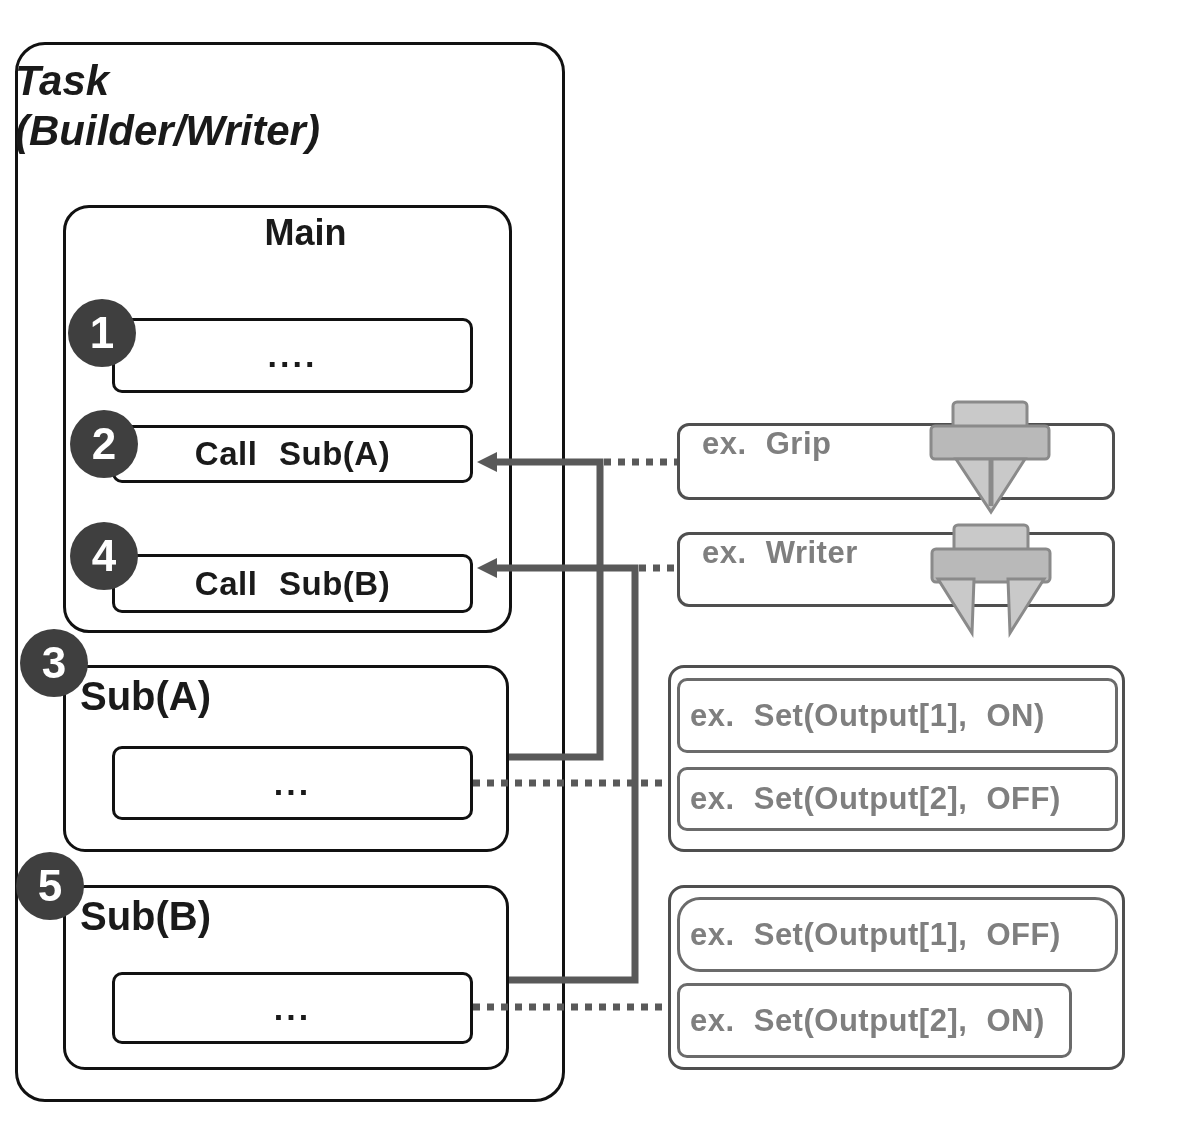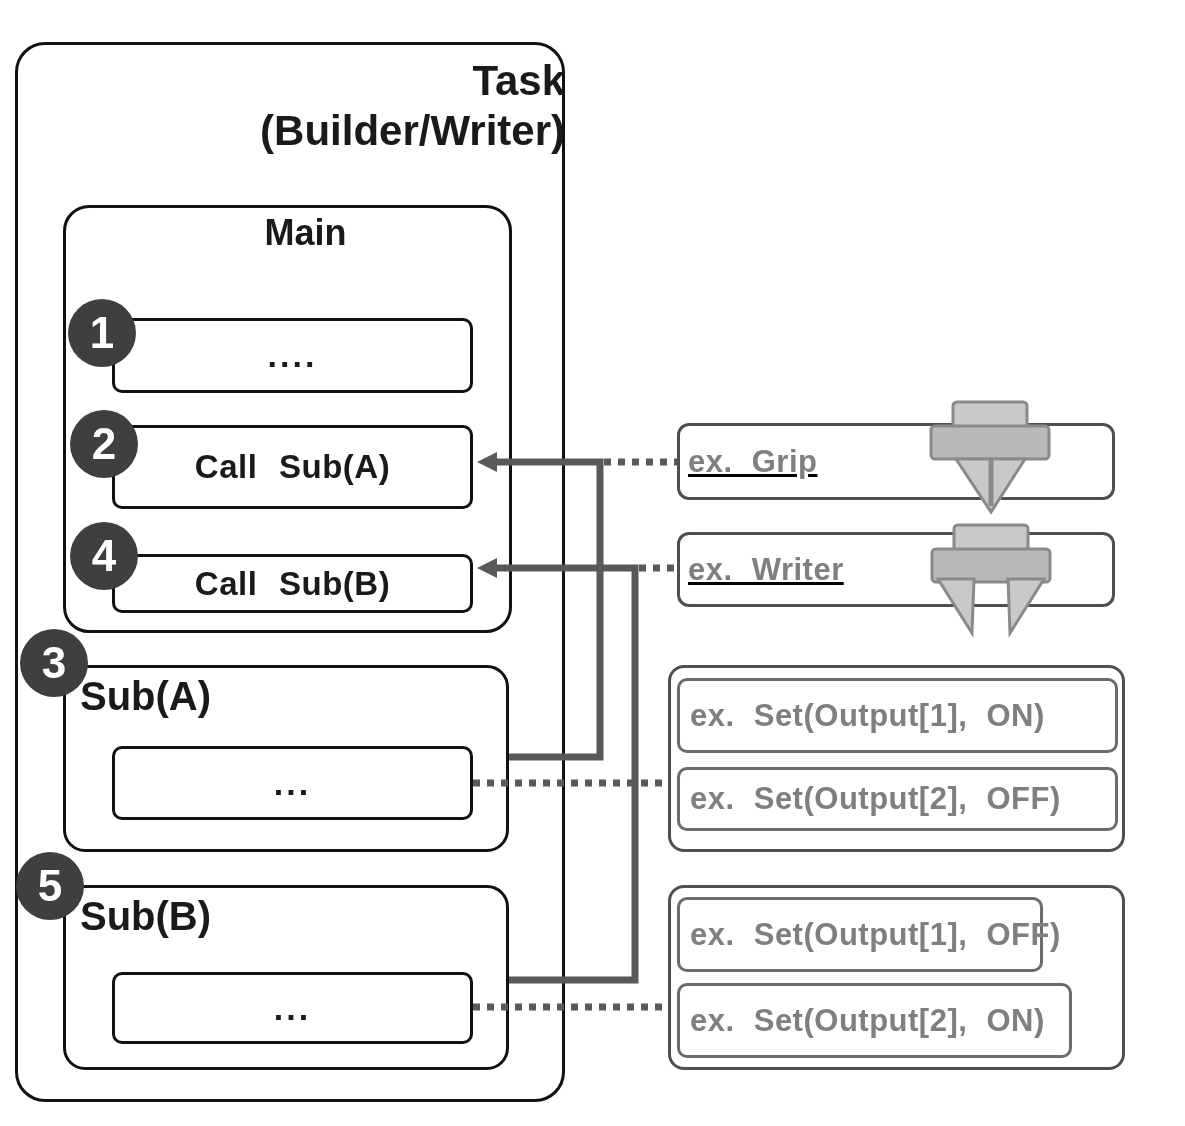--- a/index.html
+++ b/index.html
@@ -12,38 +12,38 @@
   .task{border-radius:30px;}
   .main{border-radius:26px;}
   .sub{border-radius:22px;}
   .row{border-radius:10px;display:flex;align-items:center;justify-content:center;}
   .row-label{
     font-size:33px;font-weight:bold;color:var(--text-dark);
     word-spacing:12px;letter-spacing:0.5px;
   }
   .dots{font-size:34px;font-weight:bold;color:var(--text-dark);letter-spacing:3px;}
   .task-title{
-    position:absolute;left:15px;top:56px;width:550px;text-align:right;
-    font-size:42px;line-height:50px;font-weight:bold;color:var(--text-dark);z-index:2;
+    position:absolute;left:15px;top:56px;width:550px;text-align:left;
+    font-size:42px;line-height:50px;font-weight:bold;color:var(--text-dark);z-index:2;font-style:italic;
   }
   .main-title{
     position:absolute;left:81px;top:212px;width:449px;text-align:center;
     font-size:36px;font-weight:bold;color:var(--text-dark);z-index:2;
   }
   .sub-title{
     position:absolute;font-size:40px;font-weight:bold;color:var(--text-dark);z-index:2;
   }
   .circle{
     position:absolute;width:68px;height:68px;border-radius:50%;
     background:var(--step-circle);color:#ffffff;display:flex;align-items:center;
     justify-content:center;font-size:44px;font-weight:bold;z-index:5;
   }
   .ex-box{
     border:3px solid var(--example-border);border-radius:12px;
-    display:flex;align-items:center;padding-left:8px;text-decoration:underline;
+    display:flex;padding-left:22px;
   }
   .ex-group{border:3px solid var(--example-border);border-radius:16px;}
   .ex-inner{
     border:3px solid var(--example-inner-border);border-radius:10px;
     display:flex;align-items:center;padding-left:10px;
   }
   .ex-label{
     font-size:31px;font-weight:bold;color:var(--example-text);
     word-spacing:10px;letter-spacing:0.5px;white-space:nowrap;
   }
@@ -67,21 +67,21 @@
     <div>(Builder/Writer)</div>
   </div>
 
   <div class="box dark-border main" style="left:63px;top:205px;width:449px;height:428px;"></div>
   <div class="main-title">Main</div>
 
   <div class="box dark-border row" style="left:112px;top:318px;width:361px;height:75px;">
     <span class="dots">....</span>
   </div>
 
-  <div class="box dark-border row" style="left:112px;top:425px;width:361px;height:84px;">
+  <div class="box dark-border row" style="left:112px;top:425px;width:361px;height:58px;">
     <span class="row-label">Call Sub(A)</span>
   </div>
 
   <div class="box dark-border row" style="left:112px;top:554px;width:361px;height:59px;">
     <span class="row-label">Call Sub(B)</span>
   </div>
 
   <div class="box dark-border sub" style="left:63px;top:665px;width:446px;height:187px;"></div>
   <div class="sub-title" style="left:80px;top:674px;">Sub(A)</div>
   <div class="box dark-border row" style="left:112px;top:746px;width:361px;height:74px;">
@@ -110,21 +110,21 @@
 
   <div class="box ex-group" style="left:668px;top:665px;width:457px;height:187px;"></div>
   <div class="box ex-inner" style="left:677px;top:678px;width:441px;height:75px;">
     <span class="ex-label">ex. Set(Output[1], ON)</span>
   </div>
   <div class="box ex-inner" style="left:677px;top:767px;width:441px;height:64px;">
     <span class="ex-label">ex. Set(Output[2], OFF)</span>
   </div>
 
   <div class="box ex-group" style="left:668px;top:885px;width:457px;height:185px;"></div>
-  <div class="box ex-inner" style="left:677px;top:897px;width:366px;height:75px;">
+  <div class="box ex-inner" style="left:677px;top:897px;width:441px;height:75px;border-radius:23px;">
     <span class="ex-label">ex. Set(Output[1], OFF)</span>
   </div>
   <div class="box ex-inner" style="left:677px;top:983px;width:395px;height:75px;">
     <span class="ex-label">ex. Set(Output[2], ON)</span>
   </div>
 
   <svg class="overlay" width="1185" height="1126" viewBox="0 0 1185 1126">
 
     <g>
       <polyline class="connector-solid" points="494,462 600,462 600,757 509,757"></polyline>

